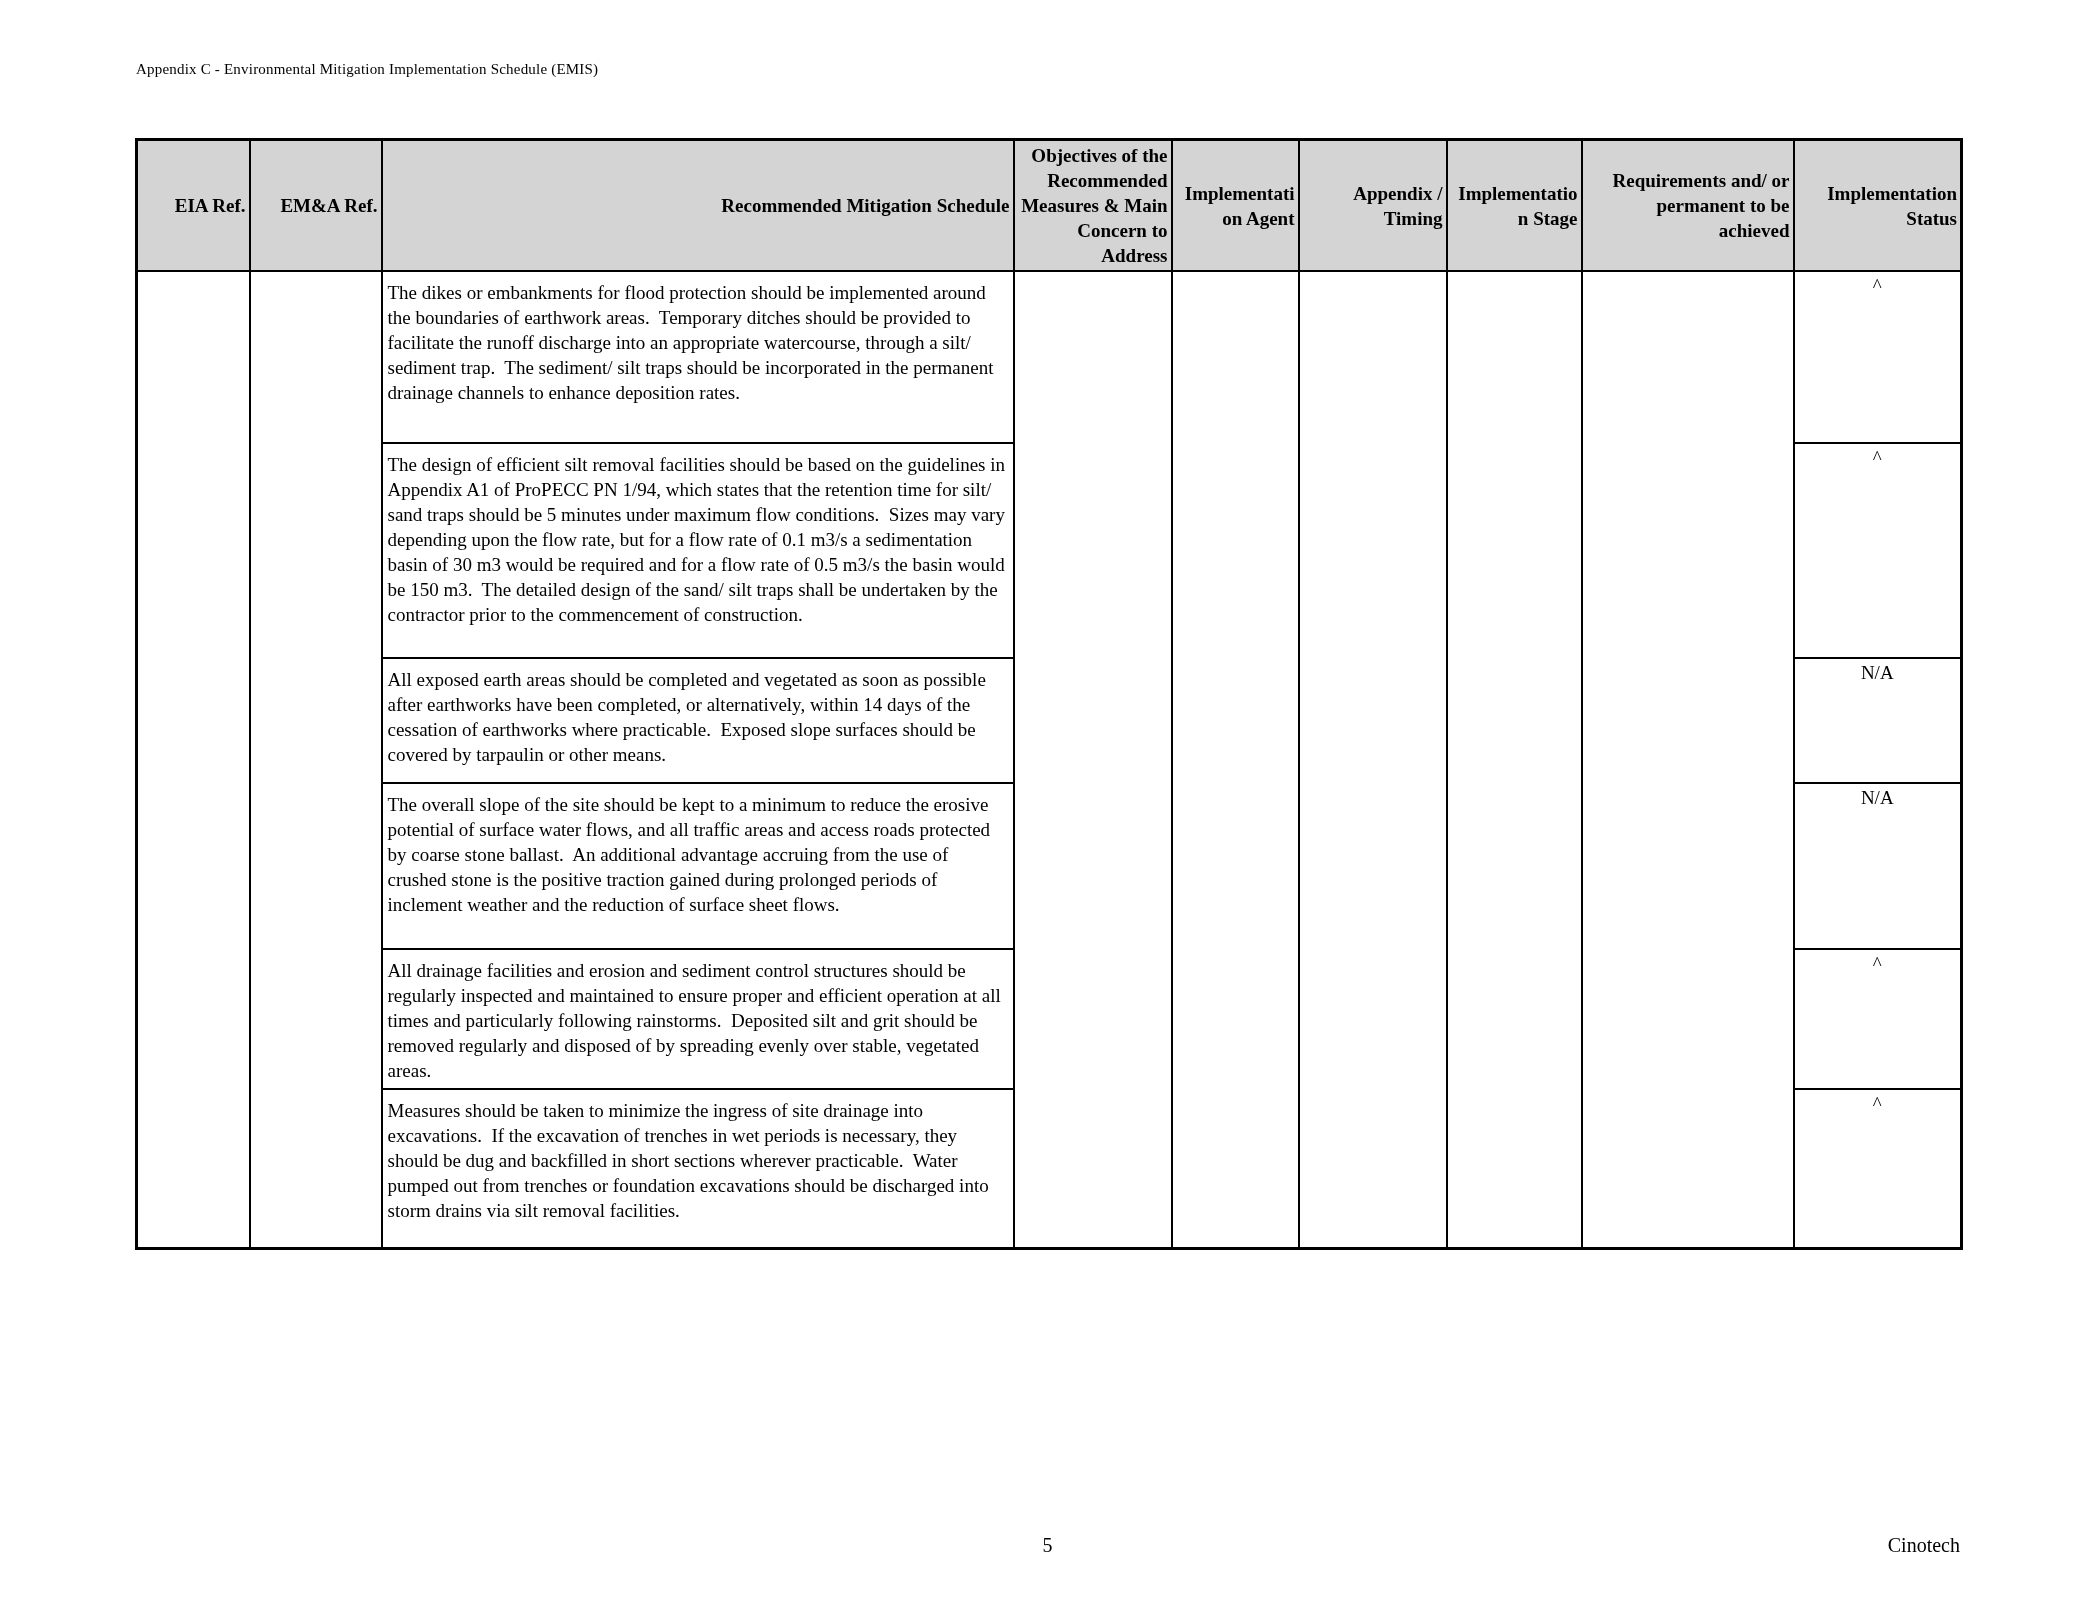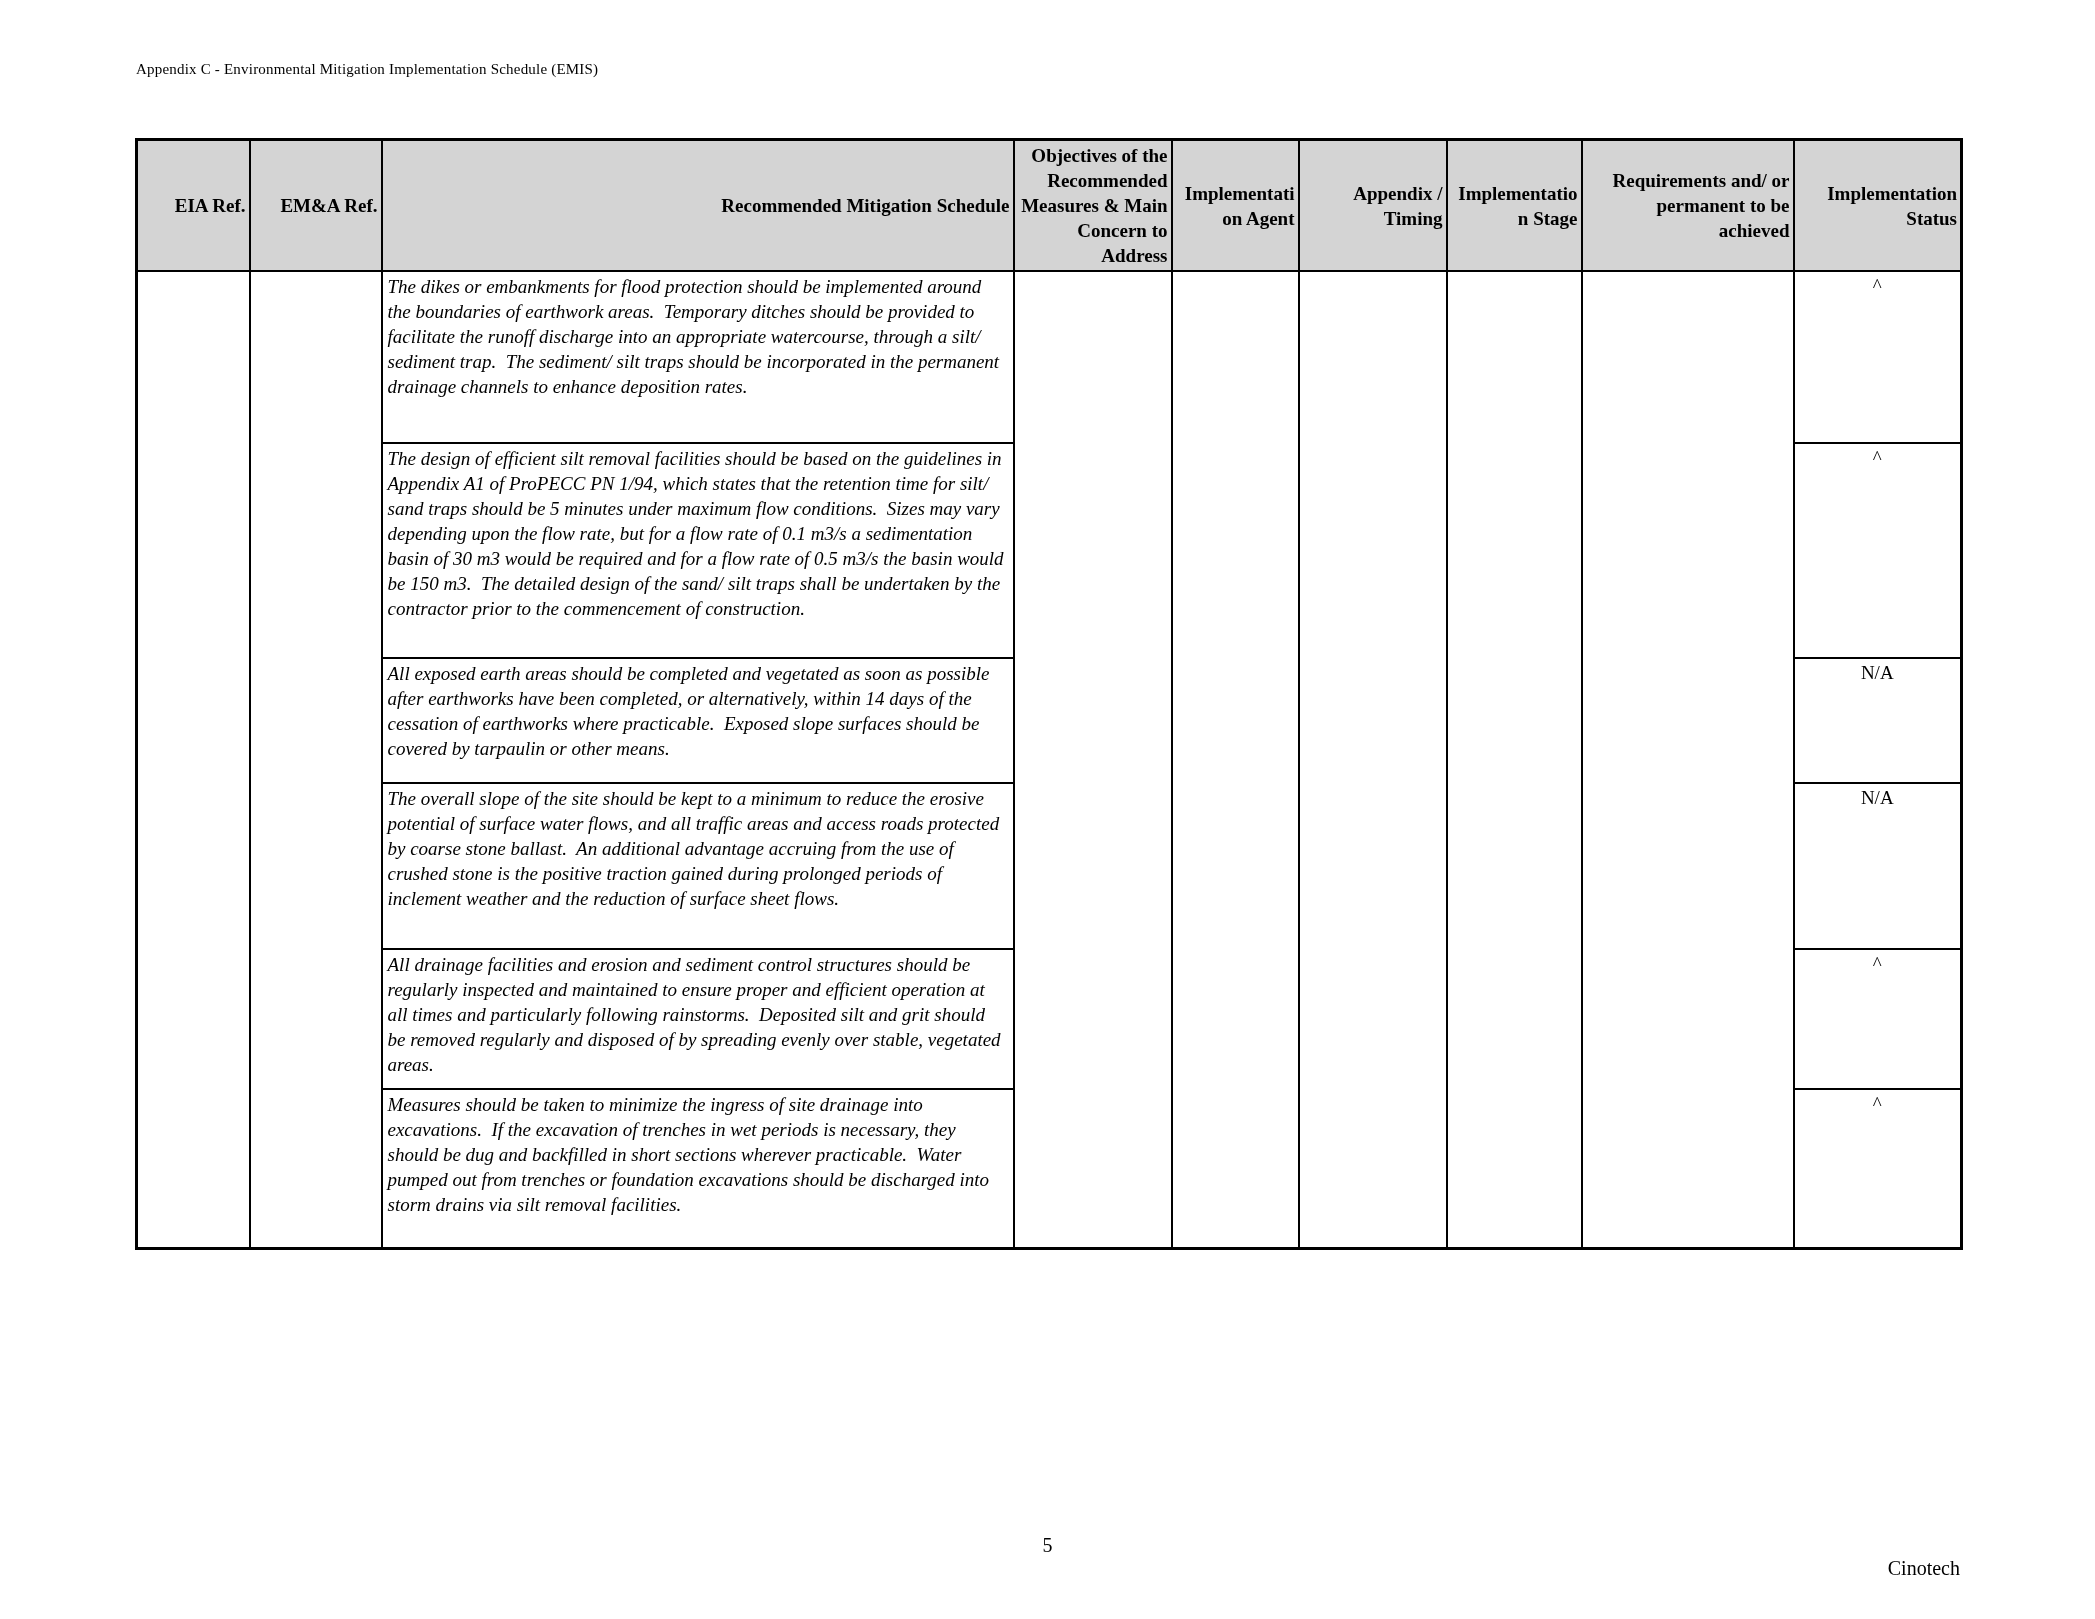--- a/index.html
+++ b/index.html
@@ -40,24 +40,23 @@
     vertical-align: middle;
     padding: 2px 3px;
     overflow-wrap: anywhere;
   }
   .emis td {
     vertical-align: top;
     font-size: 19px;
   }
   td.cell-measure {
     line-height: 25px;
-    padding: 2px 5px 0 5px;
+    padding: 8px 5px 0 5px;
     white-space: pre-wrap;
     overflow-wrap: break-word;
-    font-style: italic;
   }
   td.cell-status {
     text-align: center;
     padding-top: 3px;
     line-height: 22px;
   }
   td.cell-empty { padding: 0; }
   tr.hrow  { height: 127px; }
   tr.r0 { height: 172px; }
   tr.r1 { height: 215px; }
@@ -68,21 +67,20 @@
   .footer-page {
     position: absolute;
     left: 0; top: 1534px; width: 2095px;
     text-align: center;
     font-size: 20px;
   }
   .footer-company {
     position: absolute;
     top: 1534px; right: 135px;
     font-size: 20px;
-    margin-top: 23px;
   }
 </style>
 </head>
 <body>
 
 <div class="doc-title">Appendix C - Environmental Mitigation Implementation Schedule (EMIS)</div>
 
 <table class="emis">
   <colgroup>
     <col style="width:113px">

